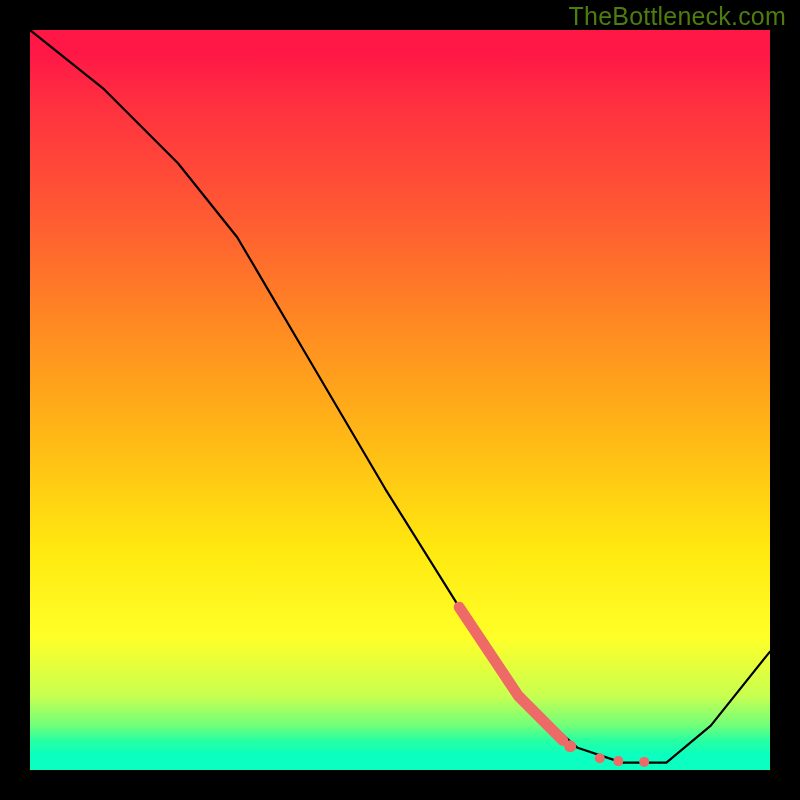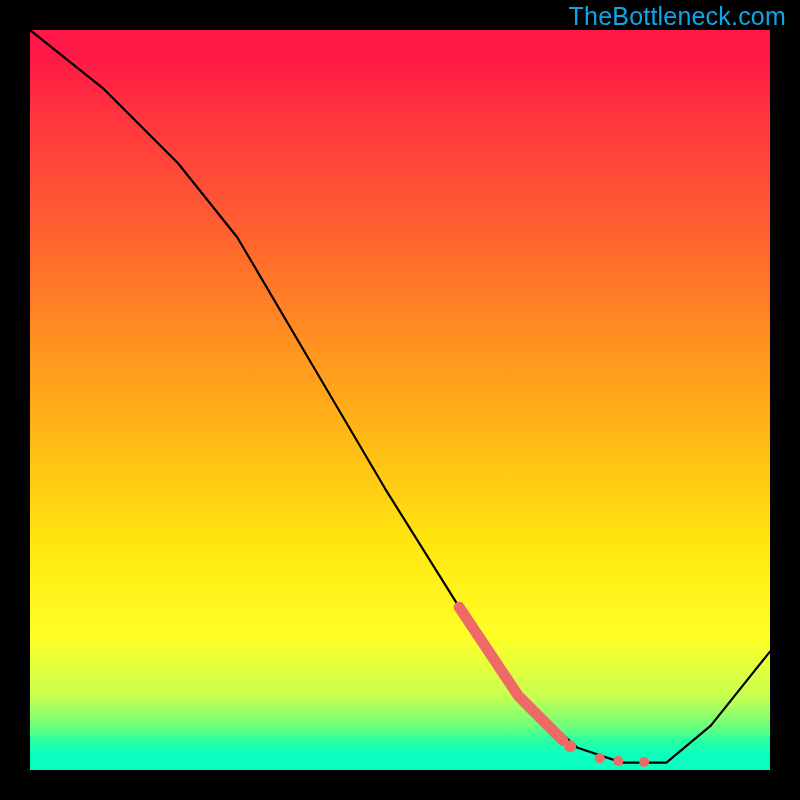--- a/index.html
+++ b/index.html
@@ -15,21 +15,21 @@
     width: 800px;
     height: 800px;
     background: #000;
   }
   .watermark {
     position: absolute;
     top: 2px;
     right: 14px;
     font-family: Arial, Helvetica, sans-serif;
     font-size: 25px;
-    color: #0ea5e9;
+    color: #4d7c0f;
     letter-spacing: 0.2px;
     z-index: 10;
     margin-left: 20px;
   }
   .plot {
     position: absolute;
     top: 30px;
     left: 30px;
     width: 740px;
     height: 740px;

